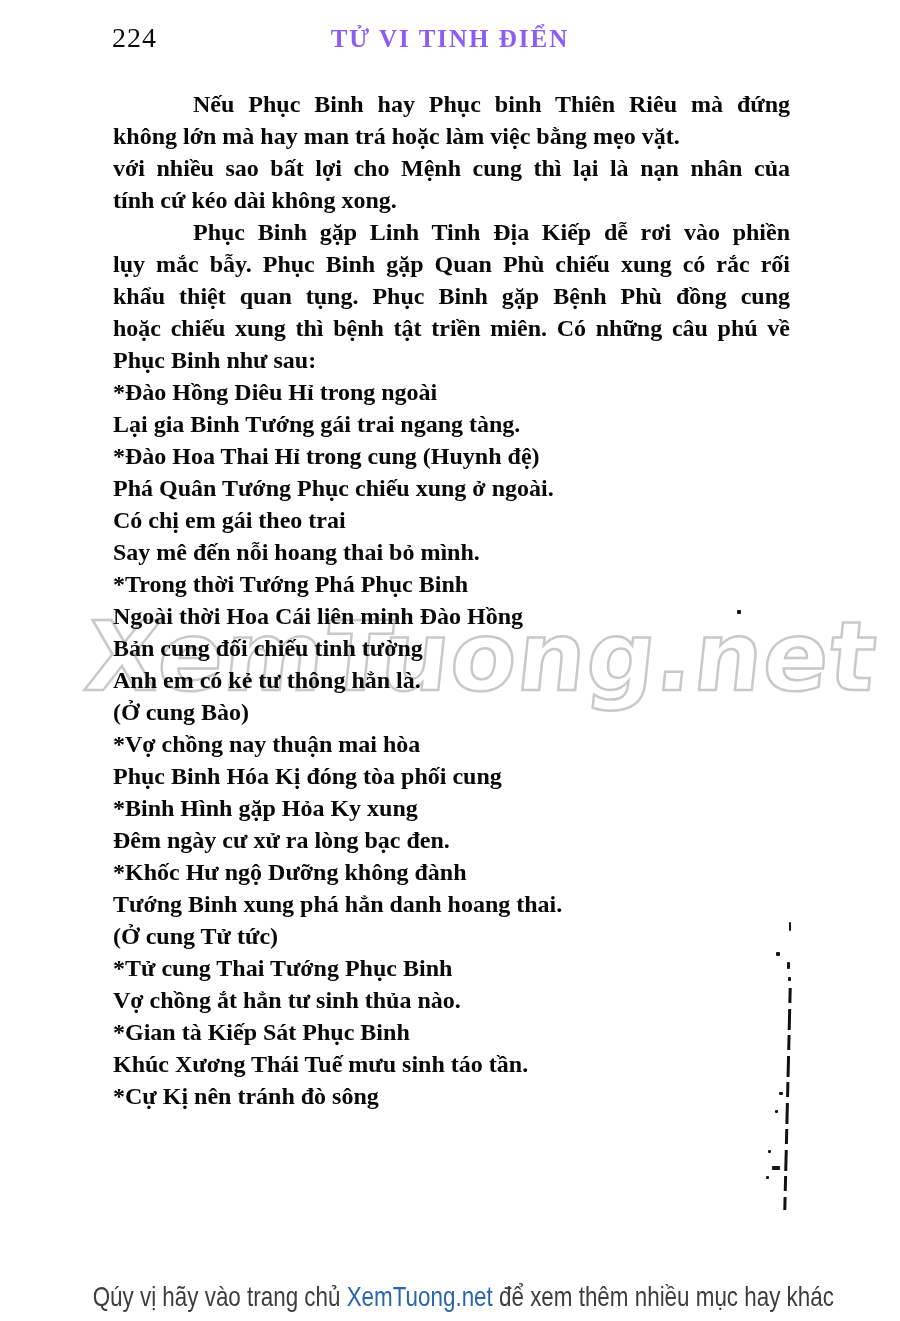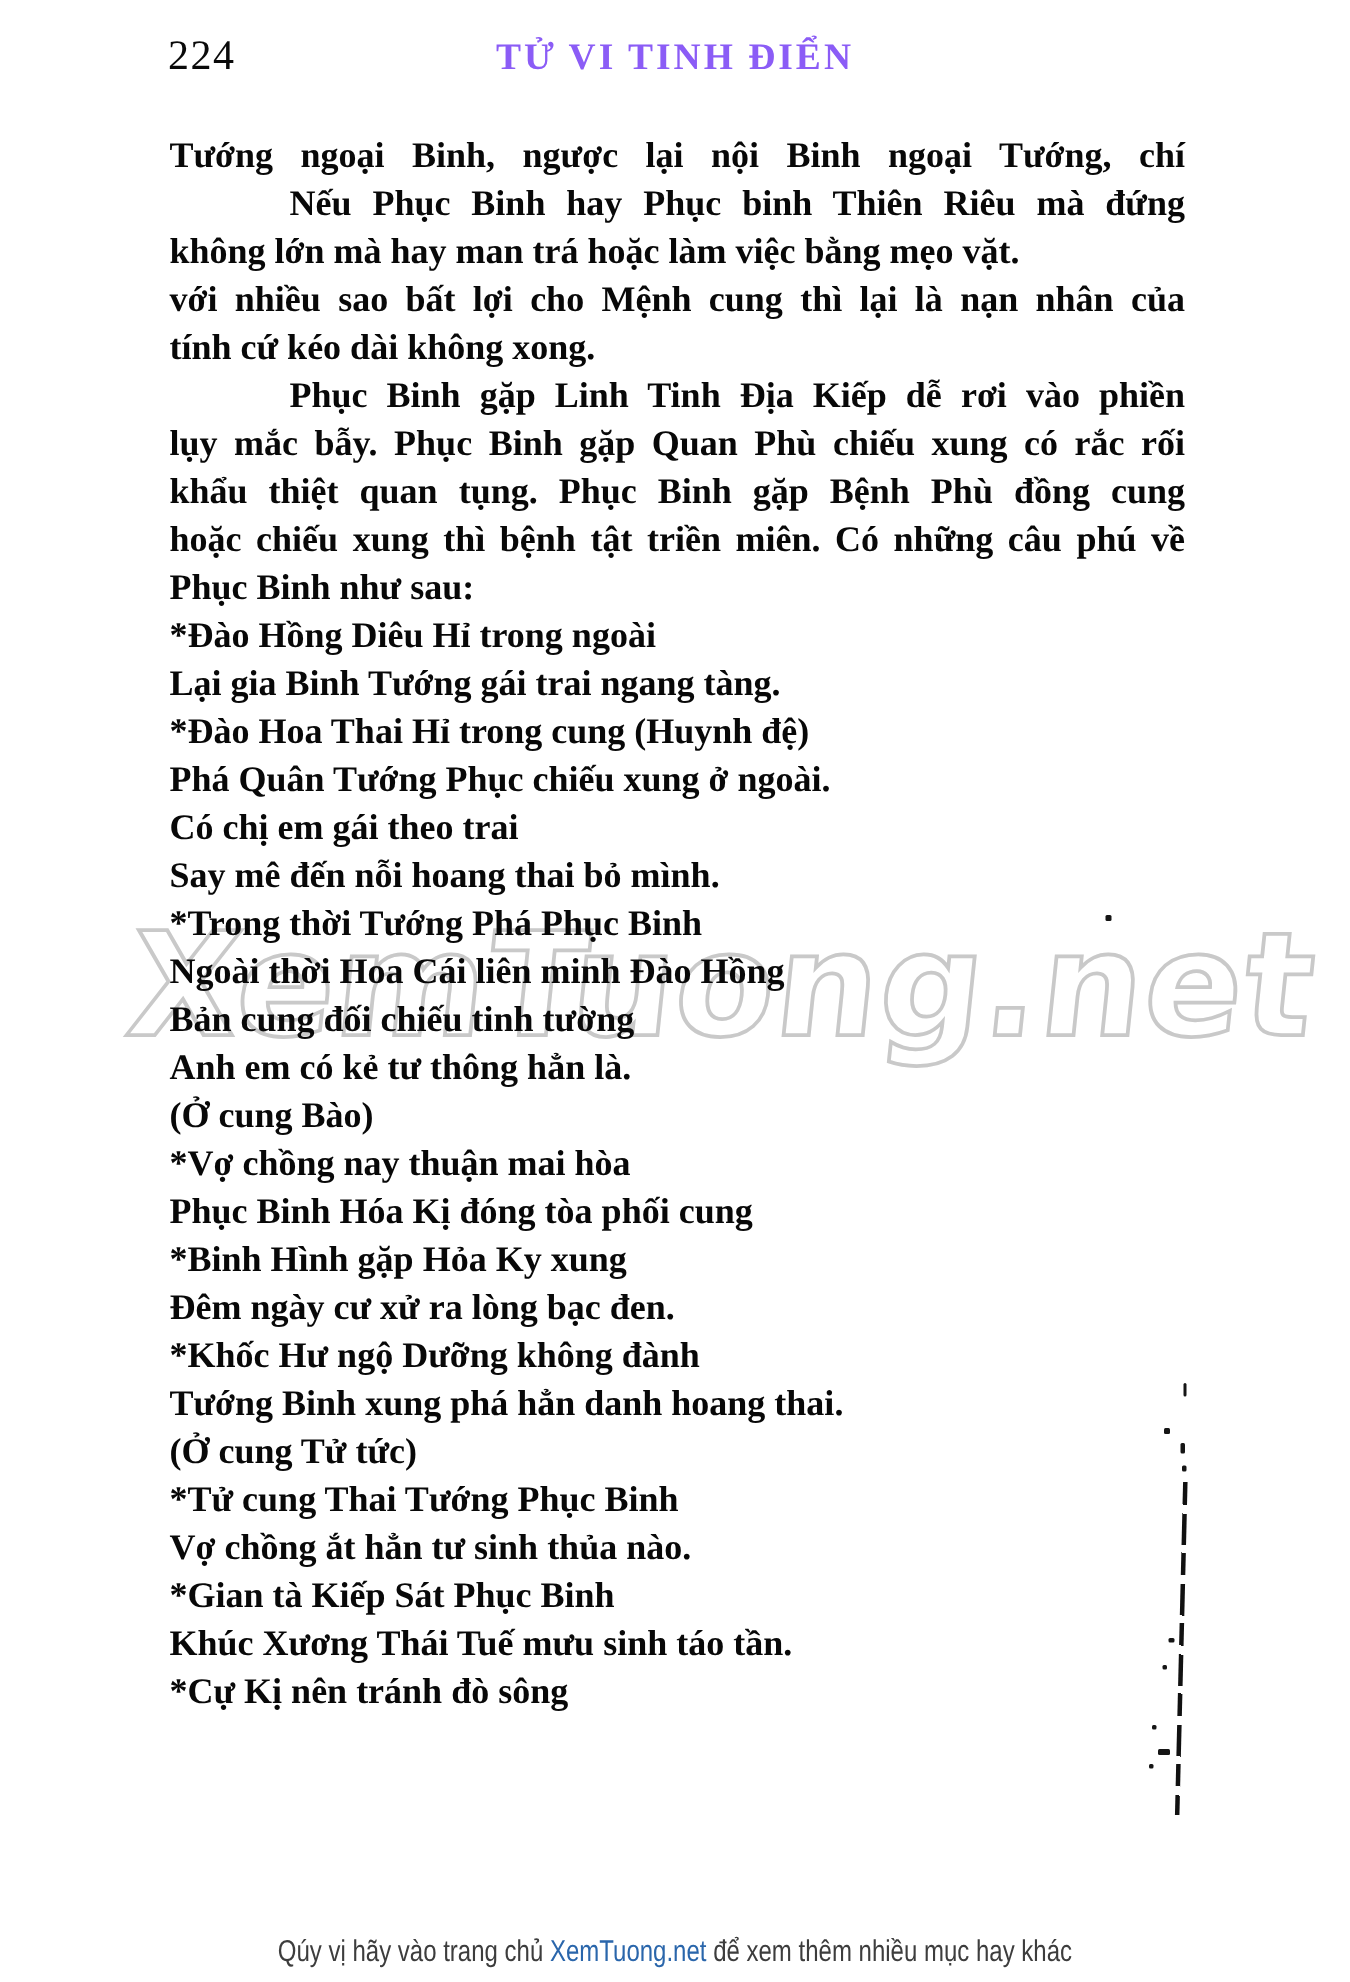--- a/index.html
+++ b/index.html
@@ -44,39 +44,38 @@
     background:repeating-linear-gradient(to bottom,
       #111 0px 15px, transparent 15px 21px,
       #111 21px 42px, transparent 42px 47px);
     transform:rotate(1.4deg); z-index:3;
   }
   .speck { position:absolute; background:#151515; border-radius:1px; z-index:3; }
 
   
   .footer {
     position:absolute; left:0; right:0; bottom:8px; text-align:center;
-    font-family:"Liberation Sans", sans-serif; font-size:20px; color:#3d3d3d;
+    font-family:"Liberation Sans", sans-serif; font-size:28px; color:#3d3d3d;
     z-index:2;
   }
   .footer-inner { display:inline-block; transform:scaleX(0.8); transform-origin:center; white-space:nowrap; }
   .footer a { color:#2a66ab; text-decoration:none; cursor:pointer; }
 </style>
 </head>
 <body>
 
 <div class="page">
 
   <span class="pagenum">224</span>
   <div class="title">TỬ VI TINH ĐIỂN</div>
 
   <div class="watermark">XemTuong.net</div>
 
   <div class="content">
 
-  <div class="line justify">Tướng ngoại Binh, ngược lại nội Binh ngoại Tướng, chí</div>
       <div class="line indent justify">Nếu Phục Binh hay Phục binh Thiên Riêu mà đứng</div>
       <div class="line">không lớn mà hay man trá hoặc làm việc bằng mẹo vặt.</div>
       <div class="line justify">với nhiều sao bất lợi cho Mệnh cung thì lại là nạn nhân của</div>
       <div class="line">tính cứ kéo dài không xong.</div>
       <div class="line indent justify">Phục Binh gặp Linh Tinh Địa Kiếp dễ rơi vào phiền</div>
       <div class="line justify">lụy mắc bẫy. Phục Binh gặp Quan Phù chiếu xung có rắc rối</div>
       <div class="line justify">khẩu thiệt quan tụng. Phục Binh gặp Bệnh Phù đồng cung</div>
       <div class="line justify">hoặc chiếu xung thì bệnh tật triền miên. Có những câu phú về</div>
       <div class="line">Phục Binh như sau:</div>
       <div class="line">*Đào Hồng Diêu Hỉ trong ngoài</div>

